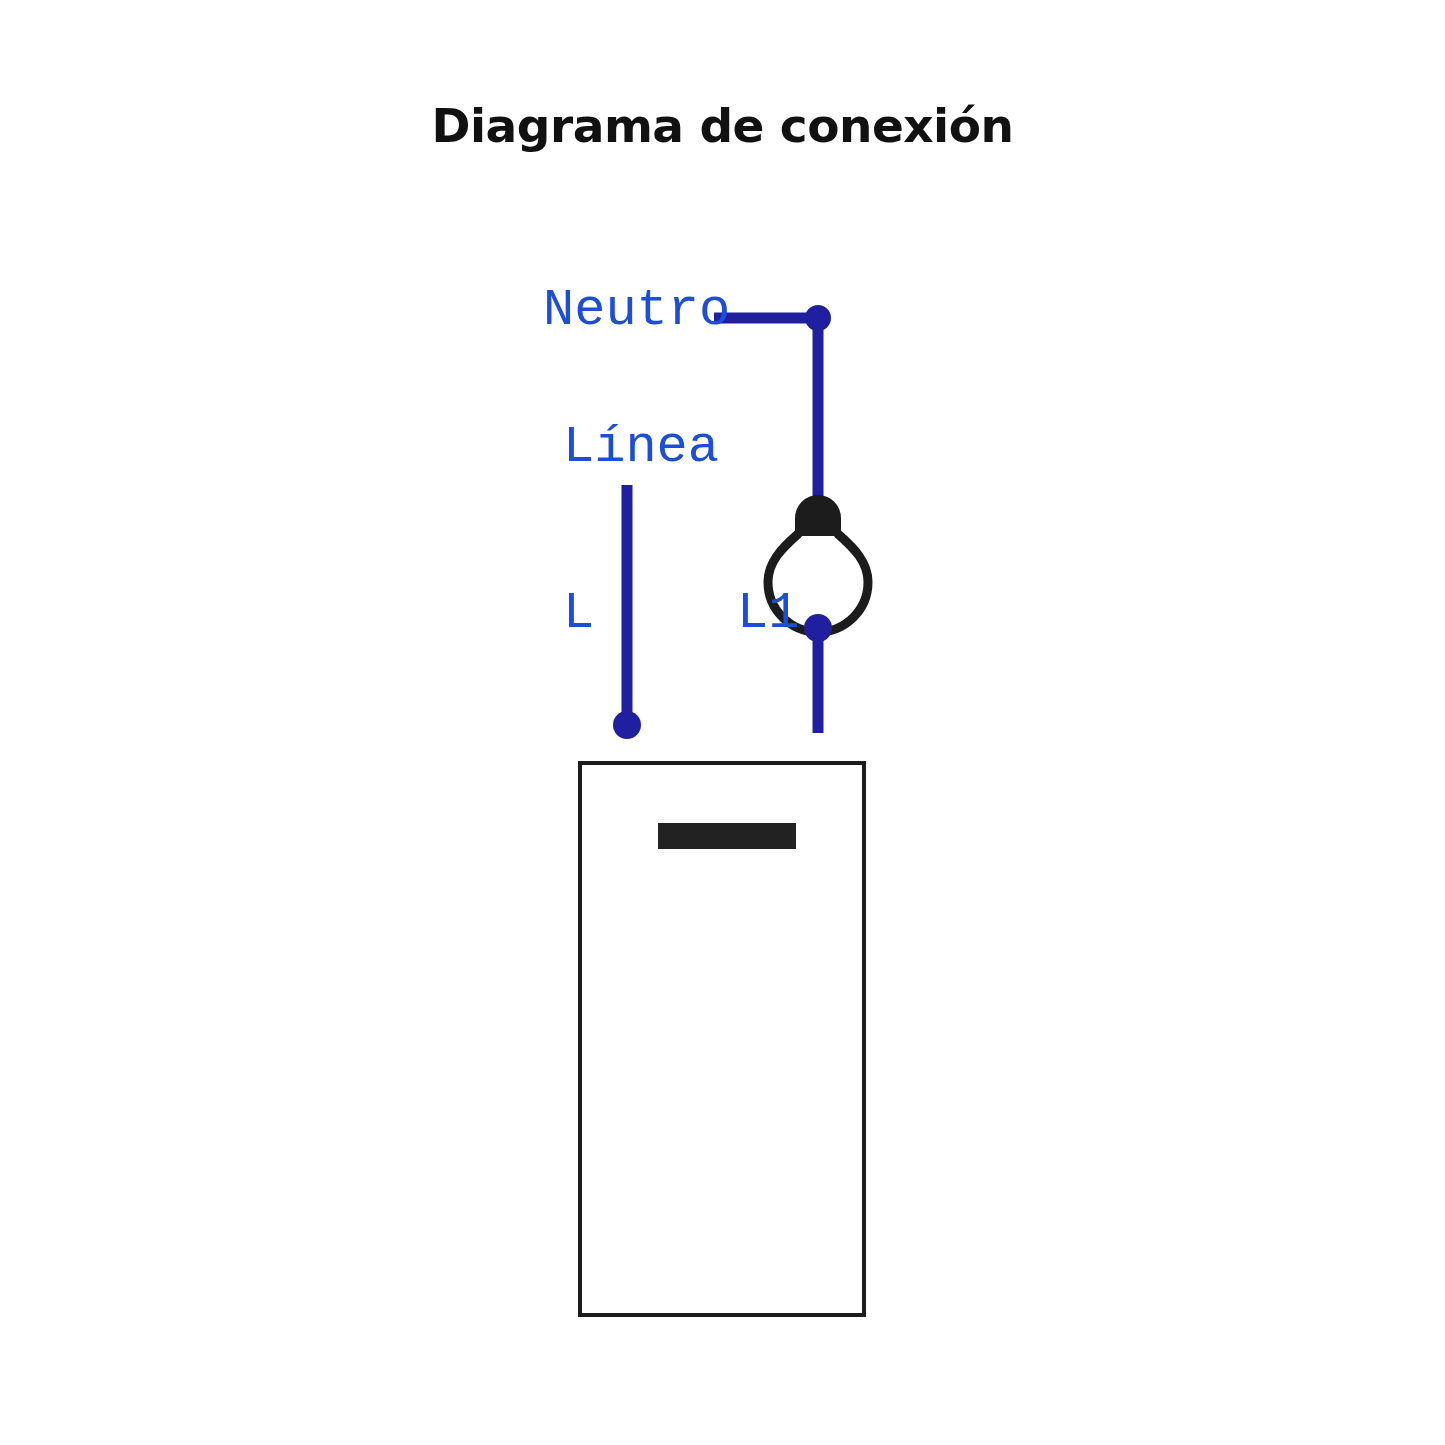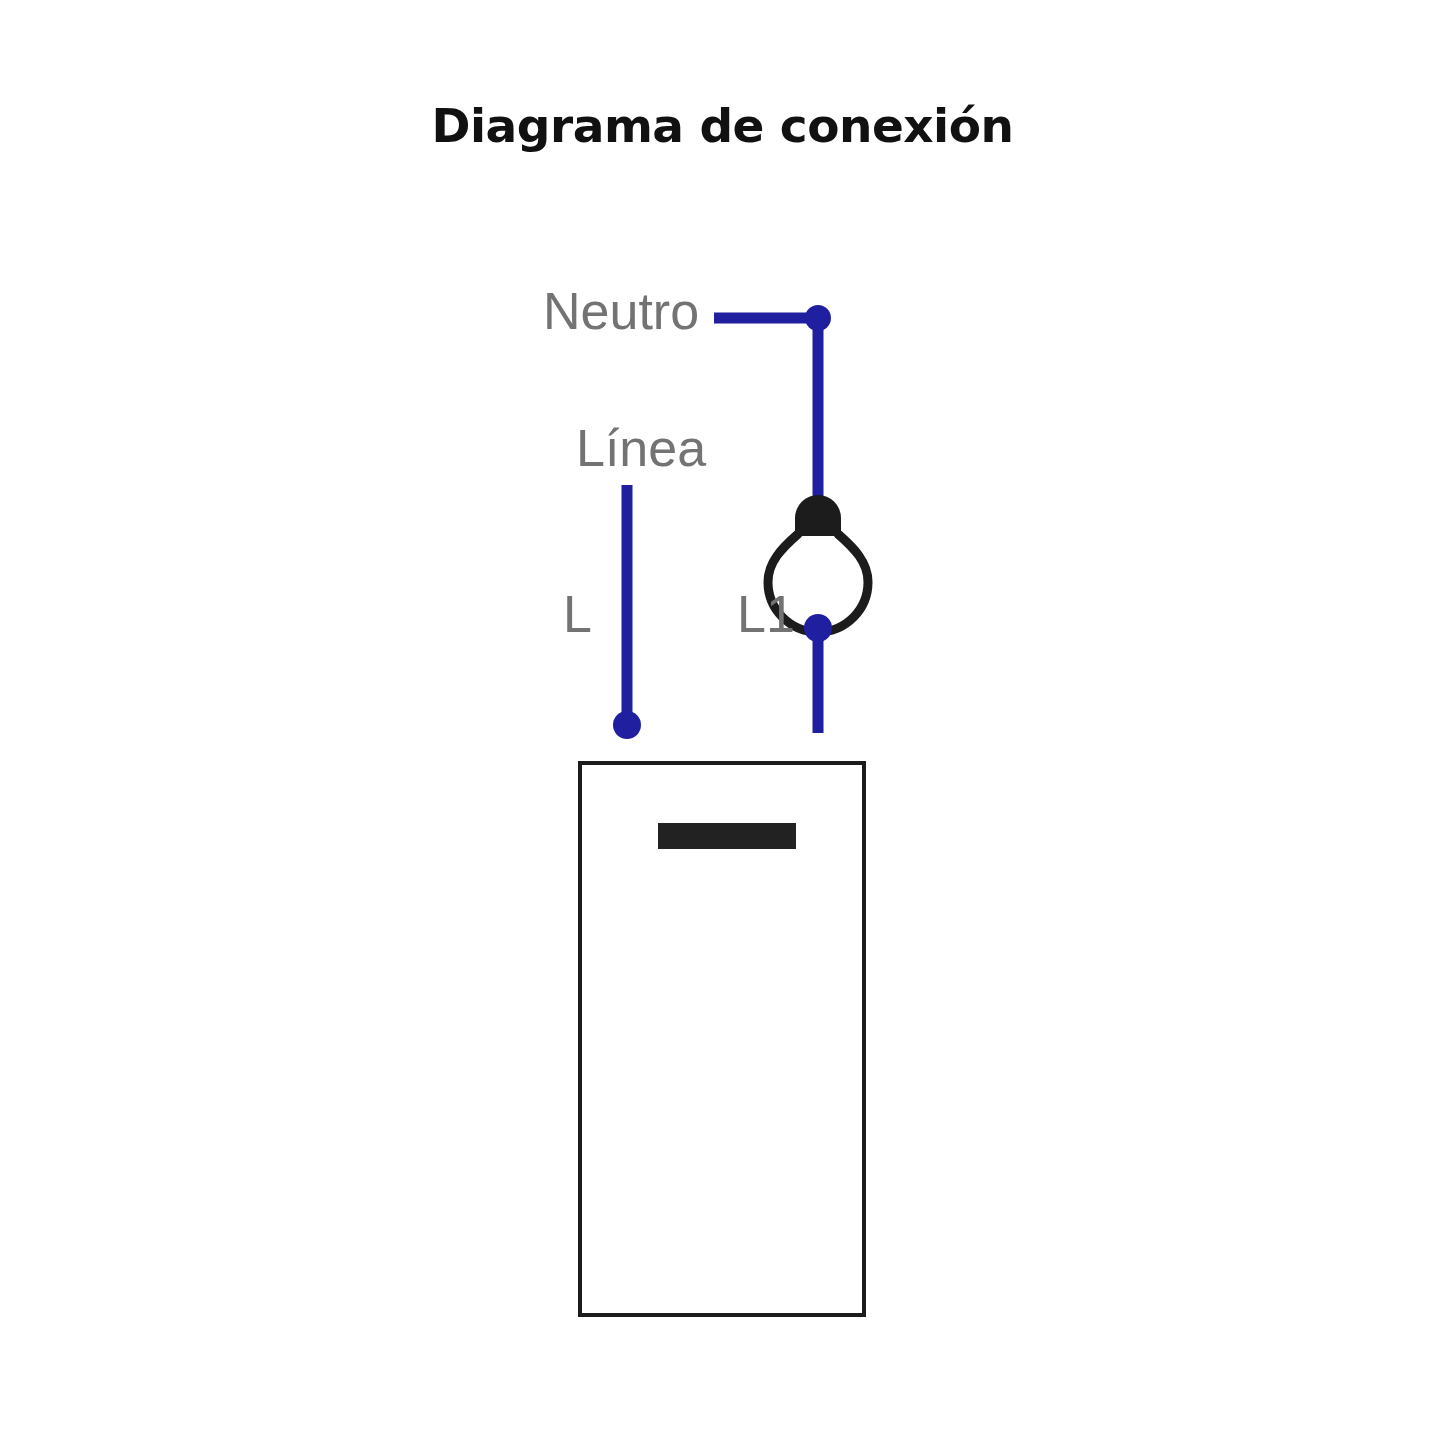--- a/index.html
+++ b/index.html
@@ -28,36 +28,35 @@
     font-family: "DejaVu Sans", sans-serif;
     font-size: 47px;
     font-weight: 700;
     letter-spacing: -0.5px;
     color: #111111;
     white-space: nowrap;
   }
   
   .wire-label {
     position: absolute;
-    font-family: Liberation Sans, sans-serif;
+    font-family: Liberation Mono, monospace;
     font-weight: 400;
-    color: #737373;
+    color: #1d4ed8;
     white-space: nowrap;
     line-height: 1;
   }
   #label-neutro {
     left: 543px;
     top: 285px;
     font-size: 52px;
   }
   #label-linea {
     left: 563px;
     top: 422px;
     font-size: 52px;
-    margin-left: 13px;
   }
   #label-l {
     left: 563px;
     top: 588px;
     font-size: 52px;
   }
   #label-l1 {
     left: 737px;
     top: 588px;
     font-size: 52px;

